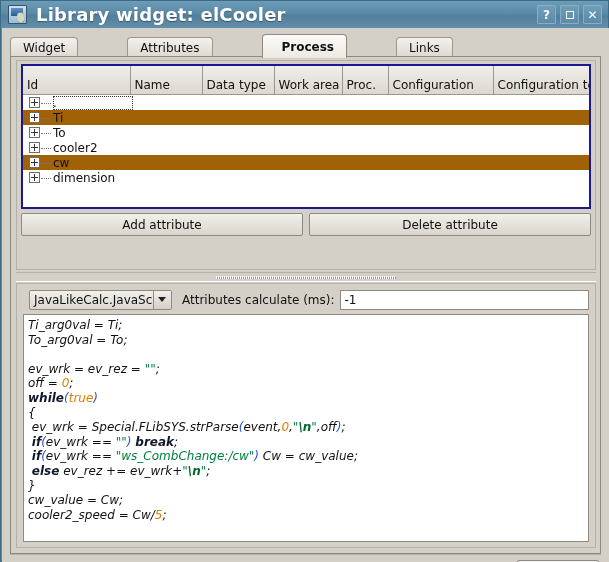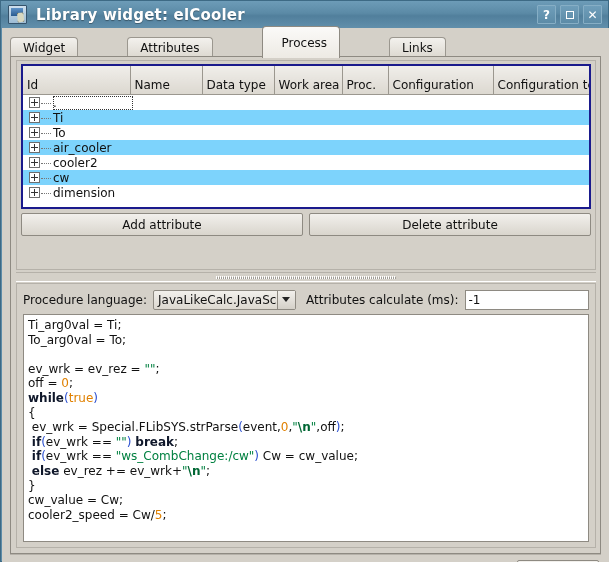--- a/index.html
+++ b/index.html
@@ -36,21 +36,21 @@
     background:linear-gradient(to bottom,#5f93c8,#2a5b8f);
   }
   .title-icon:after{
     content:"";position:absolute;left:6px;top:6px;width:9px;height:9px;
     background:#d8d8c0;
     transform:rotate(40deg);
     border:1px solid #6b6b55;
     clip-path:polygon(0 40%,40% 0,100% 55%,60% 100%);
   }
   .title-text{
-    color:#ffffff;font-size:15px;font-weight:bold;
+    color:#ffffff;font-size:18px;font-weight:bold;
     letter-spacing:.2px;
     text-shadow:0 1px 1px rgba(0,0,0,.35);
     flex:1 1 auto;white-space:nowrap;overflow:hidden;
   }
   .title-buttons{display:flex;align-items:center;margin-right:6px;gap:4px;}
   .tbtn{
     width:19px;height:19px;
     border:1px solid #86aec5;
     background:linear-gradient(to bottom,#6f9eba,#5c8ba7);
     color:#ffffff;font-size:12px;font-weight:bold;
@@ -76,24 +76,24 @@
     font-size:12px;color:#111;
     background:linear-gradient(to bottom,#f3f1ed,#ddd9d1);
     border:1px solid #9b978f;
     border-bottom:none;
     border-radius:4px 4px 0 0;
     margin-right:2px;
     box-sizing:border-box;
     white-space:nowrap;
   }
   .tab.active{
-    height:32px;
+    height:24px;
     background:linear-gradient(to bottom,#fbfaf8,#edeae4);
     border-color:#8e8a82;
-    font-weight:normal;
+    font-weight:bold;
     position:relative;z-index:3;
     margin-bottom:-1px;
     padding-left:19px;
   }
   .tabline{
     position:absolute;left:8px;top:28px;width:591px;height:1px;background:#8e8a82;
   }
   
   .page{
     position:absolute;left:8px;top:29px;width:591px;height:497px;
@@ -135,21 +135,21 @@
   }
   table.attrs td{
     height:15px;
     padding:0 0 0 4px;
     border:none;
     white-space:nowrap;
     color:#111;
     font-size:12px;
     box-sizing:border-box;
   }
-  table.attrs tr.alt td{background:#7dd3fc;}
+  table.attrs tr.alt td{background:#a16207;}
   .idcell{display:flex;align-items:center;height:15px;}
   .plusbox{
     width:9px;height:9px;border:1px solid #6e6e6e;background:#ffffff;
     position:relative;margin-left:2px;flex:0 0 auto;
   }
   .plusbox:before{content:"";position:absolute;left:1px;top:4px;width:7px;height:1px;background:#333;}
   .plusbox:after{content:"";position:absolute;left:4px;top:1px;width:1px;height:7px;background:#333;}
   .dots{width:10px;height:1px;border-bottom:1px dotted #777;margin:0 2px 0 1px;flex:0 0 auto;}
   .idlabel{font-size:12px;color:#111;}
   .selbox{outline:1px dotted #333;outline-offset:-1px;display:inline-block;min-width:80px;}
@@ -222,20 +222,21 @@
     font-size:12px;color:#111;box-sizing:border-box;
   }
   
   .editor{
     position:absolute;left:6px;top:30px;width:566px;height:228px;
     background:#ffffff;
     border:1px solid #8e8a82;
     box-sizing:border-box;
     overflow:hidden;
     padding:3px 0 0 4px;
+    font-style:italic;
   }
   .code{
     font-family:"DejaVu Sans","Liberation Sans",sans-serif;
     font-size:12px;
     line-height:14.6px;
     color:#111111;
     white-space:pre;
   }
   .k{color:#0f172a;font-weight:bold;}
   .num{color:#e08000;}
@@ -339,35 +340,20 @@
                       <span class="idlabel">To</span>
                     </div>
                   </td>
                   <td></td>
                   <td></td>
                   <td></td>
                   <td></td>
                   <td></td>
                   <td></td>
                 </tr>
-                <tr class="alt">
-                  <td class="c0">
-                    <div class="idcell">
-                      <span class="plusbox"></span>
-                      <span class="dots"></span>
-                      <span class="idlabel">air_cooler</span>
-                    </div>
-                  </td>
-                  <td></td>
-                  <td></td>
-                  <td></td>
-                  <td></td>
-                  <td></td>
-                  <td></td>
-                </tr>
                 <tr class="">
                   <td class="c0">
                     <div class="idcell">
                       <span class="plusbox"></span>
                       <span class="dots"></span>
                       <span class="idlabel">cooler2</span>
                     </div>
                   </td>
                   <td></td>
                   <td></td>
@@ -419,21 +405,20 @@
 
       <div class="hline"></div>
       <div class="splitter">
         <div class="grip"></div>
       </div>
       <div class="hline2"></div>
 
       <div class="lower">
 
         <div class="procrow">
-          <span class="lbl">Procedure language:</span>
           <div class="combo">
             <div class="val">JavaLikeCalc.JavaScr</div>
             <div class="arrowbtn">
                 <span class="caret"></span>
               </div>
           </div>
           <span class="lbl lbl2">Attributes calculate (ms):</span>
           <div class="numinput">-1</div>
         </div>
 

